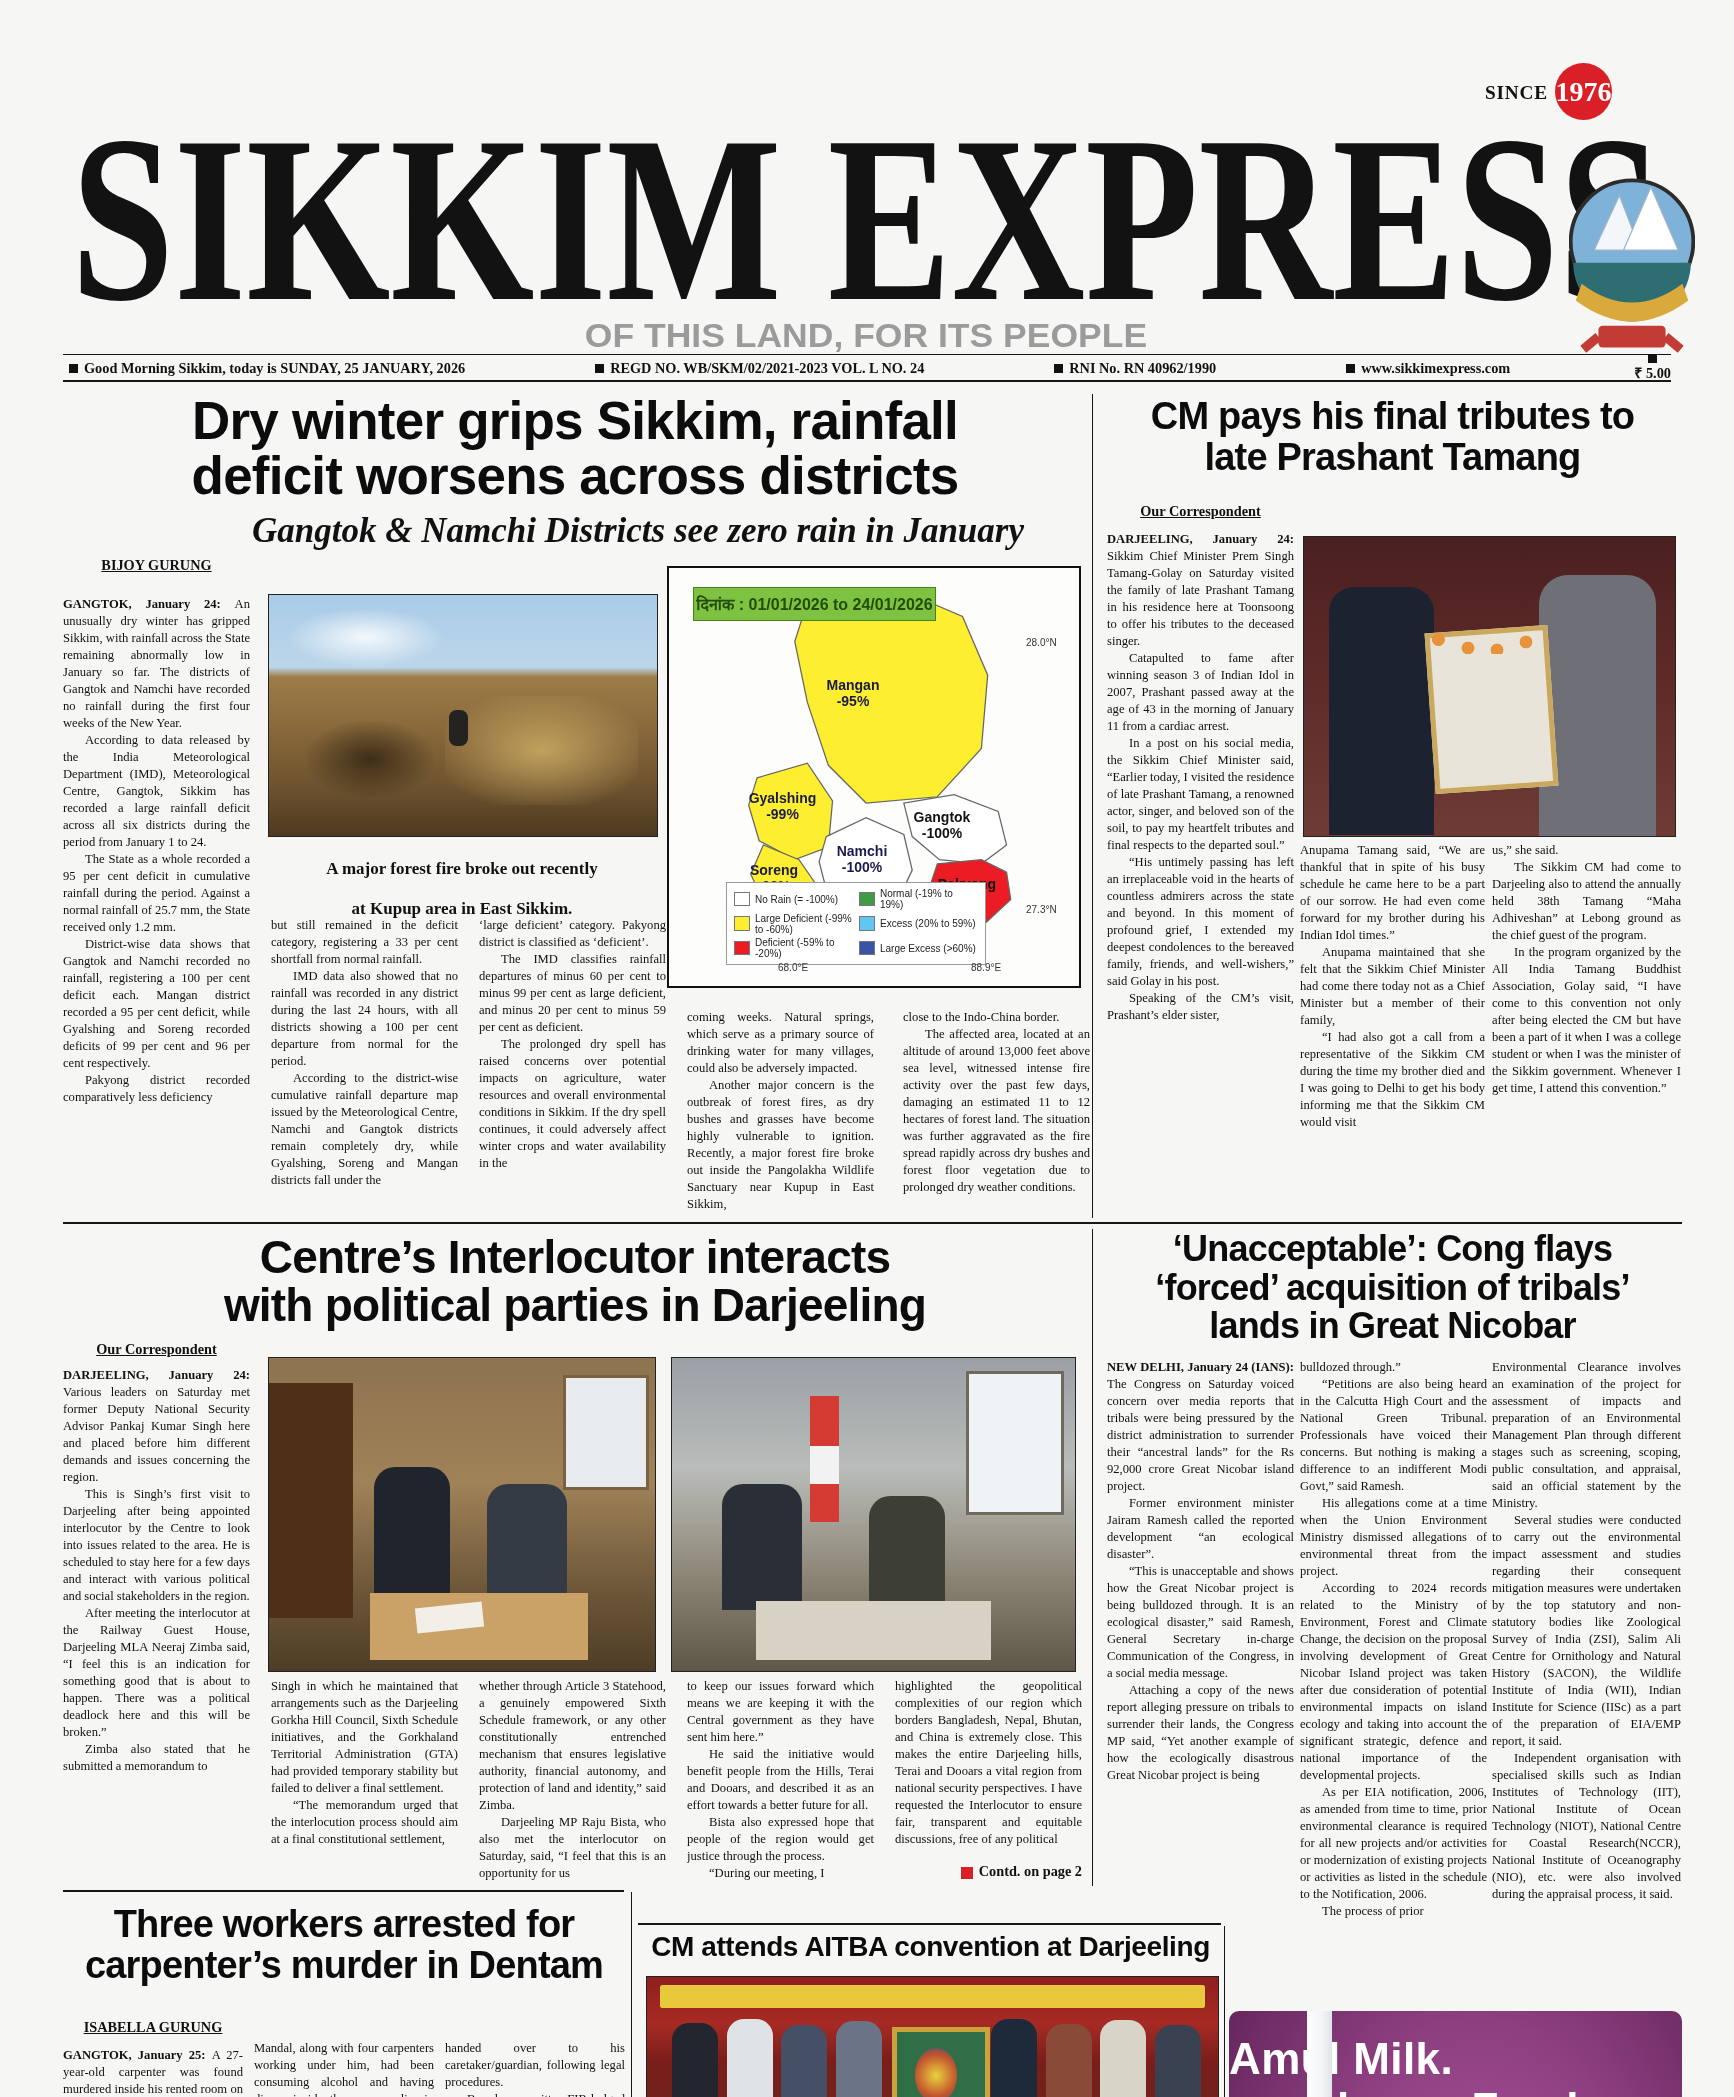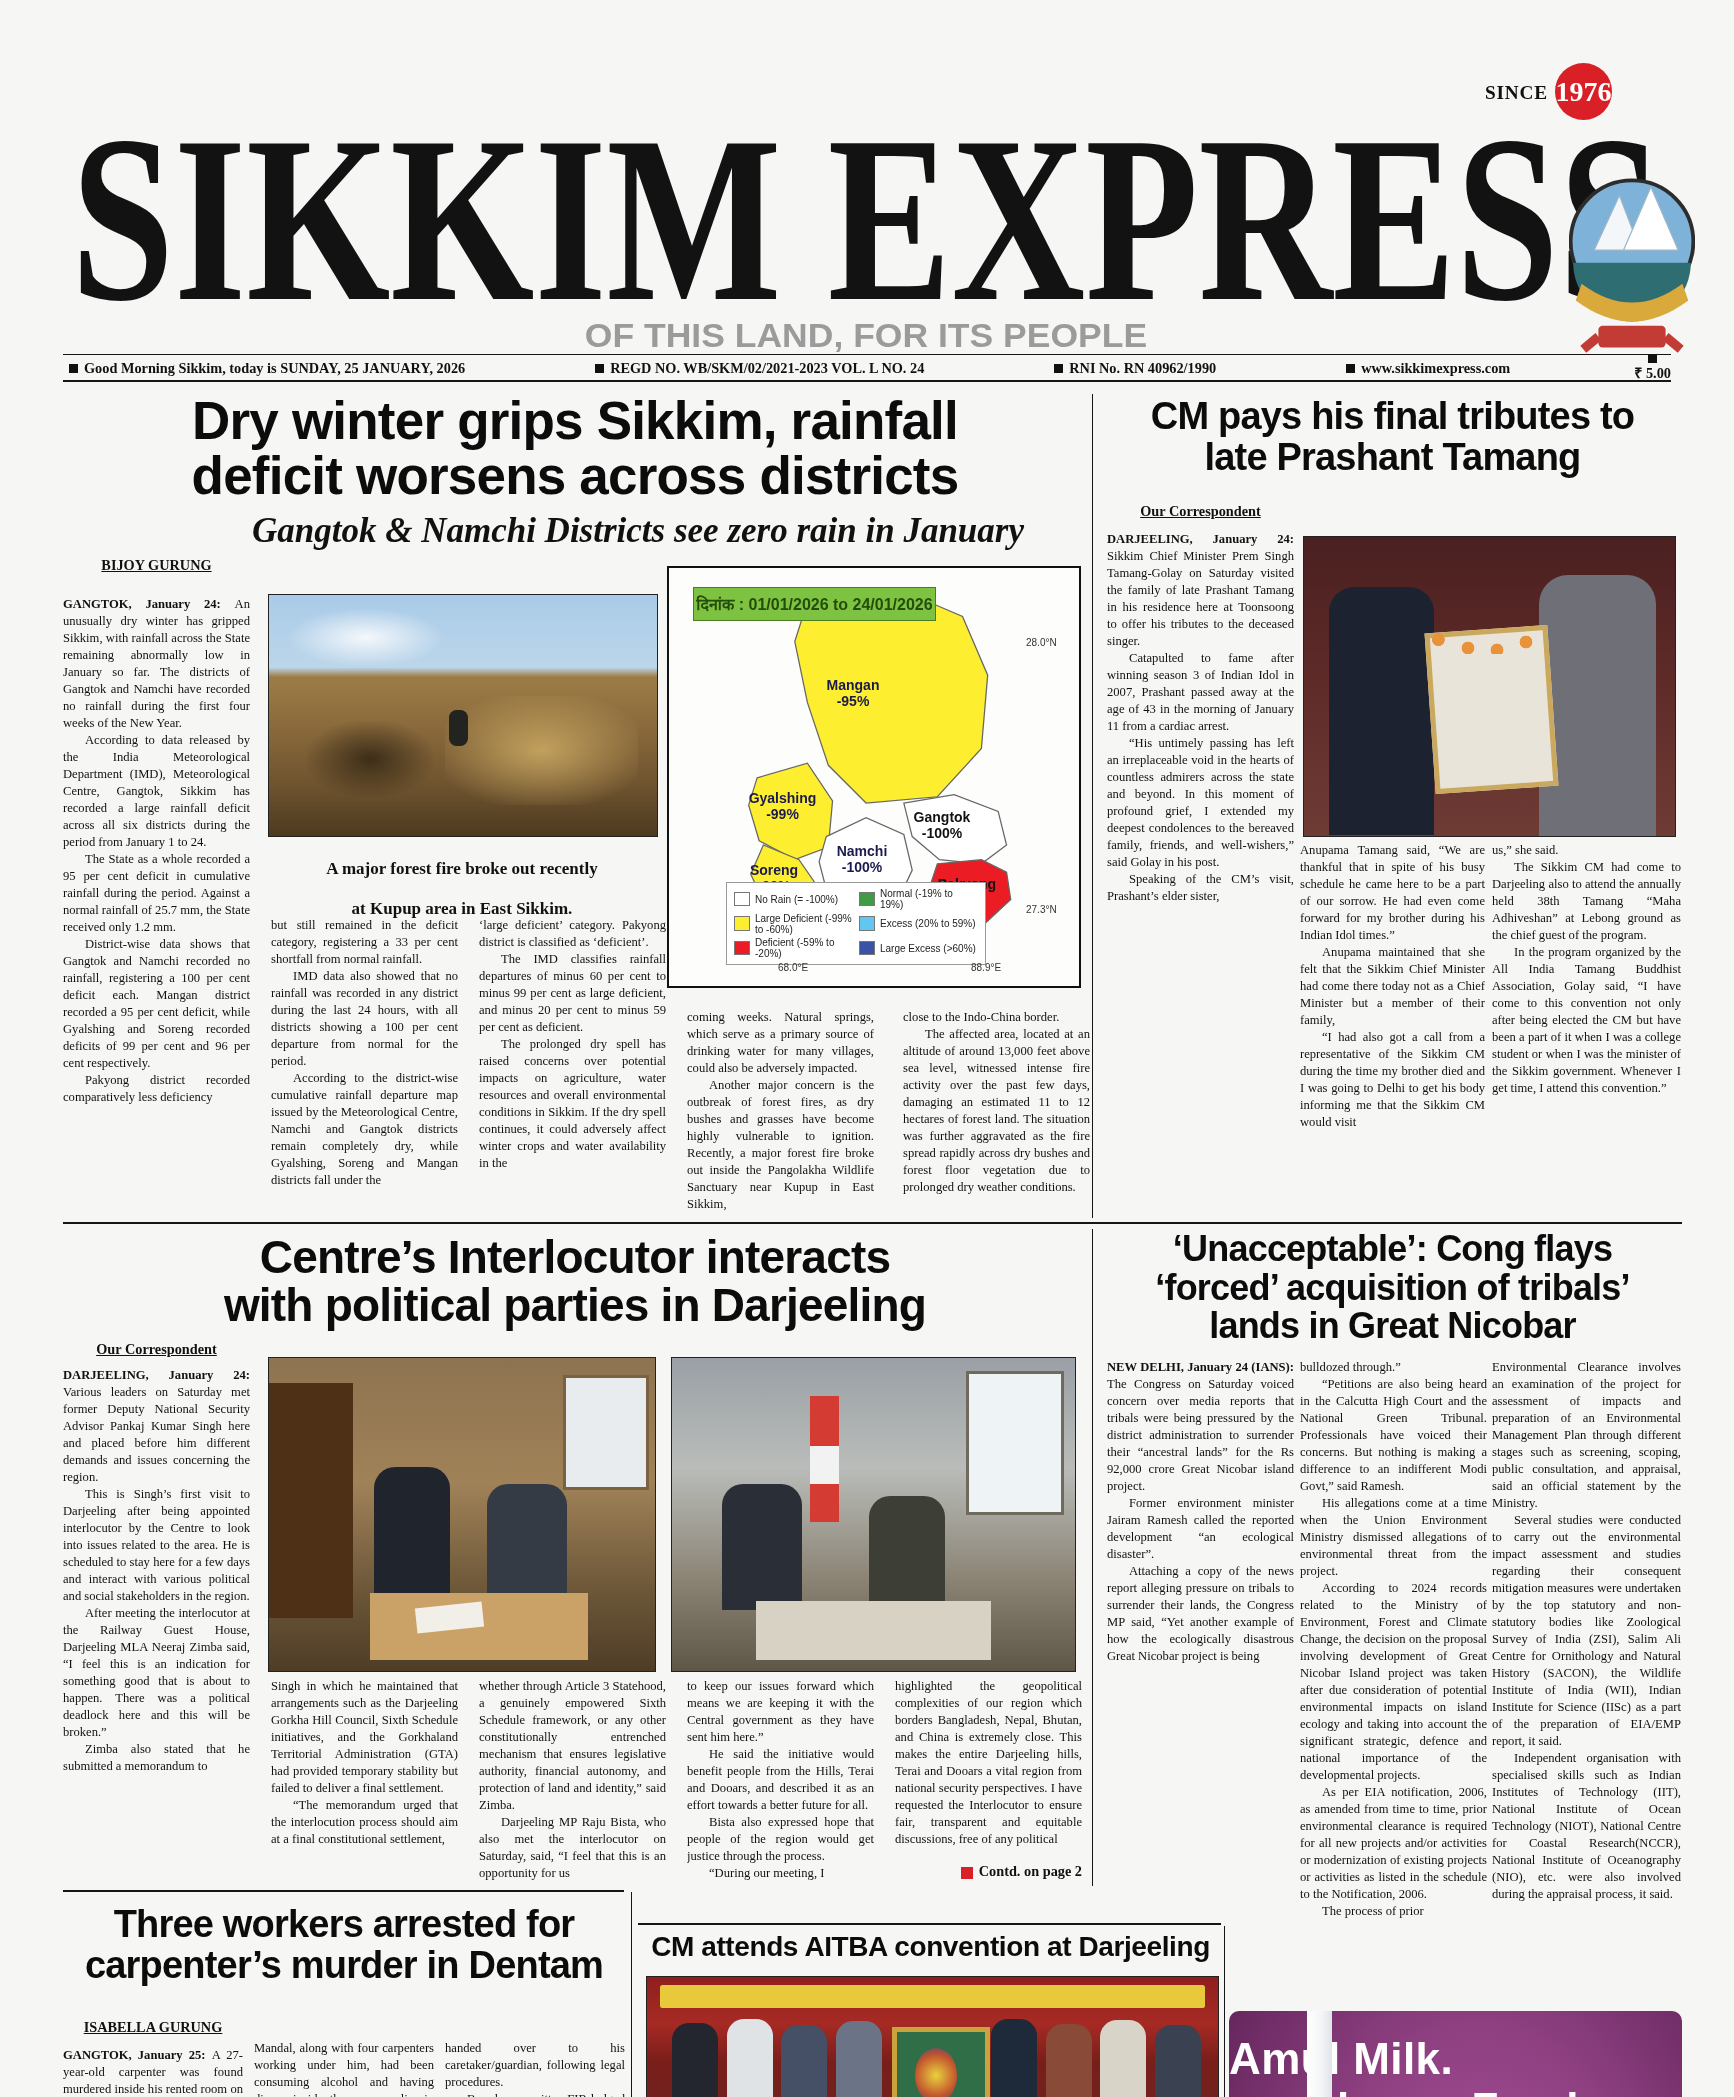--- a/index.html
+++ b/index.html
@@ -203,20 +203,21 @@
     <div class="byline" style="left:1107px;top:503px;width:187px;">Our Correspondent</div>
     <div class="photo" style="left:1303px;top:536px;width:371px;height:299px;background:linear-gradient(180deg,#4a2020 0%,#5d2a28 45%,#6e3b35 100%);">
       <div class="abs" style="left:25px;top:50px;width:105px;height:248px;border-radius:25px 25px 0 0;background:#1d2230;"></div>
       <div class="abs" style="left:235px;top:38px;width:117px;height:261px;border-radius:29px 29px 0 0;background:#6f6f77;"></div>
       <div class="abs" style="left:126px;top:92px;width:113px;height:151px;background:#e8e4da;border:5.9px solid #caa85e;transform:rotate(-4deg);"></div>
       <div class="abs" style="left:126px;top:88px;width:113px;height:29px;background:radial-gradient(circle 6.7px at 8.4px 14.7px,#e8923a 90%,transparent),radial-gradient(circle 6.7px at 38px 23px,#e8923a 90%,transparent),radial-gradient(circle 6.7px at 67px 25px,#e8923a 90%,transparent),radial-gradient(circle 6.7px at 96px 17px,#e8923a 90%,transparent);"></div>
     </div>
     <div class="col" style="left:1107px;top:531px;width:187px;height:688px;">
         <p><b>DARJEELING, January 24: </b>Sikkim Chief Minister Prem Singh Tamang-Golay on Saturday visited the family of late Prashant Tamang in his residence here at Toonsoong to offer his tributes to the deceased singer.</p>
         <p>Catapulted to fame after winning season 3 of Indian Idol in 2007, Prashant passed away at the age of 43 in the morning of January 11 from a cardiac arrest.</p>
+        <p>In a post on his social media, the Sikkim Chief Minister said, “Earlier today, I visited the residence of late Prashant Tamang, a renowned actor, singer, and beloved son of the soil, to pay my heartfelt tributes and final respects to the departed soul.”</p>
         <p>“His untimely passing has left an irreplaceable void in the hearts of countless admirers across the state and beyond. In this moment of profound grief, I extended my deepest condolences to the bereaved family, friends, and well-wishers,” said Golay in his post.</p>
         <p>Speaking of the CM’s visit, Prashant’s elder sister,</p>
       </div>
     <div class="col" style="left:1300px;top:842px;width:185px;height:376px;">
         <p>Anupama Tamang said, “We are thankful that in spite of his busy schedule he came here to be a part of our sorrow. He had even come forward for my brother during his Indian Idol times.”</p>
         <p>Anupama maintained that she felt that the Sikkim Chief Minister had come there today not as a Chief Minister but a member of their family,</p>
         <p>“I had also got a call from a representative of the Sikkim CM during the time my brother died and I was going to Delhi to get his body informing me that the Sikkim CM would visit</p>
       </div>
     <div class="col" style="left:1492px;top:842px;width:189px;height:376px;">
         <p>us,” she said.</p>
@@ -280,20 +281,21 @@
 
   <div>
     <div class="hl" style="left:1103px;top:1230px;width:579px;font-size:36px;line-height:1.07;">
         <p>‘Unacceptable’: Cong flays</p>
         <p>‘forced’ acquisition of tribals’</p>
         <p>lands in Great Nicobar</p>
       </div>
     <div class="col" style="left:1107px;top:1359px;width:187px;height:508px;">
         <p><b>NEW DELHI, January 24 (IANS): </b>The Congress on Saturday voiced concern over media reports that tribals were being pressured by the district administration to surrender their “ancestral lands” for the Rs 92,000 crore Great Nicobar island project.</p>
         <p>Former environment minister Jairam Ramesh called the reported development “an ecological disaster”.</p>
+        <p>“This is unacceptable and shows how the Great Nicobar project is being bulldozed through. It is an ecological disaster,” said Ramesh, General Secretary in-charge Communication of the Congress, in a social media message.</p>
         <p>Attaching a copy of the news report alleging pressure on tribals to surrender their lands, the Congress MP said, “Yet another example of how the ecologically disastrous Great Nicobar project is being</p>
       </div>
     <div class="col" style="left:1300px;top:1359px;width:187px;height:646px;">
         <p>bulldozed through.”</p>
         <p>“Petitions are also being heard in the Calcutta High Court and the National Green Tribunal. Professionals have voiced their concerns. But nothing is making a difference to an indifferent Modi Govt,” said Ramesh.</p>
         <p>His allegations come at a time when the Union Environment Ministry dismissed allegations of environmental threat from the project.</p>
         <p>According to 2024 records related to the Ministry of Environment, Forest and Climate Change, the decision on the proposal involving development of Great Nicobar Island project was taken after due consideration of potential environmental impacts on island ecology and taking into account the significant strategic, defence and national importance of the developmental projects.</p>
         <p>As per EIA notification, 2006, as amended from time to time, prior environmental clearance is required for all new projects and/or activities or modernization of existing projects or activities as listed in the schedule to the Notification, 2006.</p>
         <p>The process of prior</p>
       </div>

